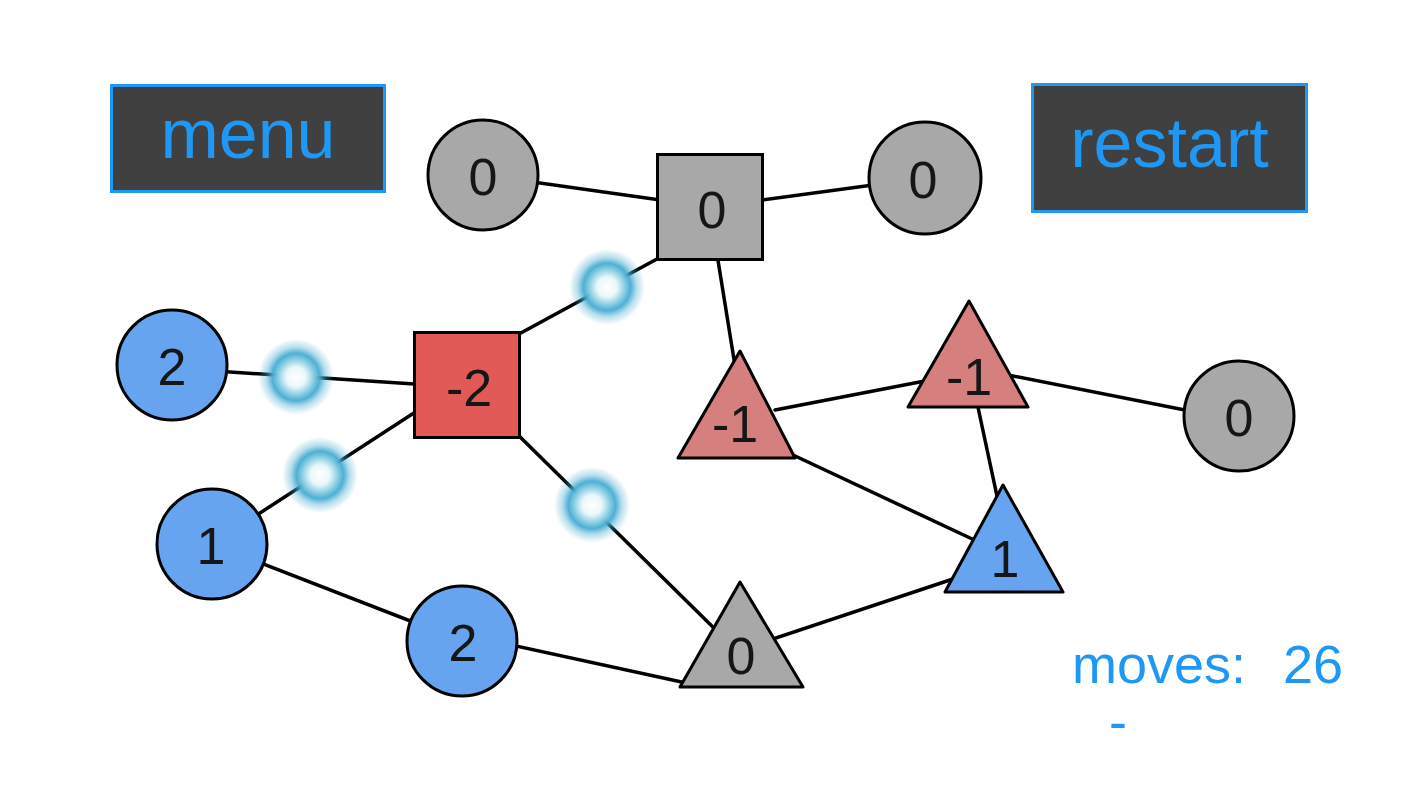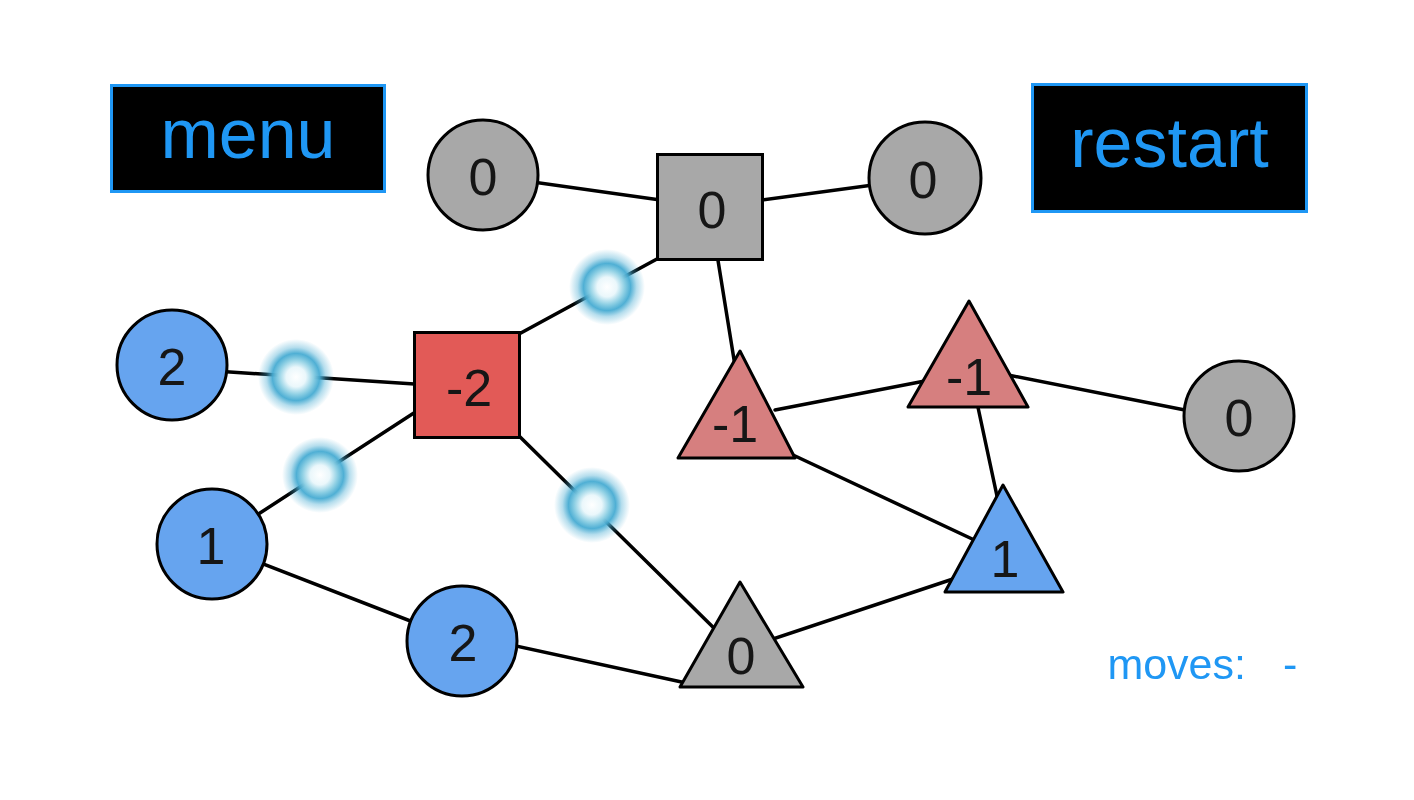--- a/index.html
+++ b/index.html
@@ -12,41 +12,41 @@
   }
   #graph{position:absolute;left:0;top:0;}
   svg text.node-label{
     font-family:"Liberation Sans","DejaVu Sans",sans-serif;
     font-size:52px;
     font-weight:300;
     fill:#161616;
   }
   .game-btn{
     position:absolute;
-    background:#000000;
+    background:#404040;
     border:3px solid #1F97F4;
     color:#1F97F4;
     font-family:"Liberation Sans","DejaVu Sans",sans-serif;
     font-size:70px;
     font-weight:300;
     display:flex;align-items:center;justify-content:center;
     padding:0 0 10px 0;
     box-sizing:border-box;
     cursor:pointer;
     line-height:1;
   }
   #menu-btn{left:110px;top:84px;width:276px;height:109px;}
   #restart-btn{left:1031px;top:83px;width:277px;height:130px;}
   .stats{
     position:absolute;
     right:72px;top:636px;
     display:grid;
     grid-template-columns:auto 96px;
     color:#1F97F4;
-    font-size:43px;
+    font-size:54px;
     font-weight:300;
     line-height:57px;
   }
   .stats .lbl{text-align:right;}
   .stats .val{padding-left:37px;text-align:left;}
 </style>
 </head>
 <body>
 
 <div id="stage">
@@ -105,16 +105,17 @@
       <polygon points="740,582 803,687 680,687" fill="#A8A8A8" stroke-linejoin="round" stroke="#000000" stroke-width="3"></polygon>
       <text x="741" y="656" text-anchor="middle" dominant-baseline="central" class="node-label">0</text>
     </svg>
 
   <button id="menu-btn" class="game-btn">menu</button>
 
   <button id="restart-btn" class="game-btn">restart</button>
 
   <div class="stats">
     <span class="lbl">moves:</span>
+    <span class="val">26</span>
     <span class="val">-</span>
   </div>
 
 </div>
 
 </body></html>

